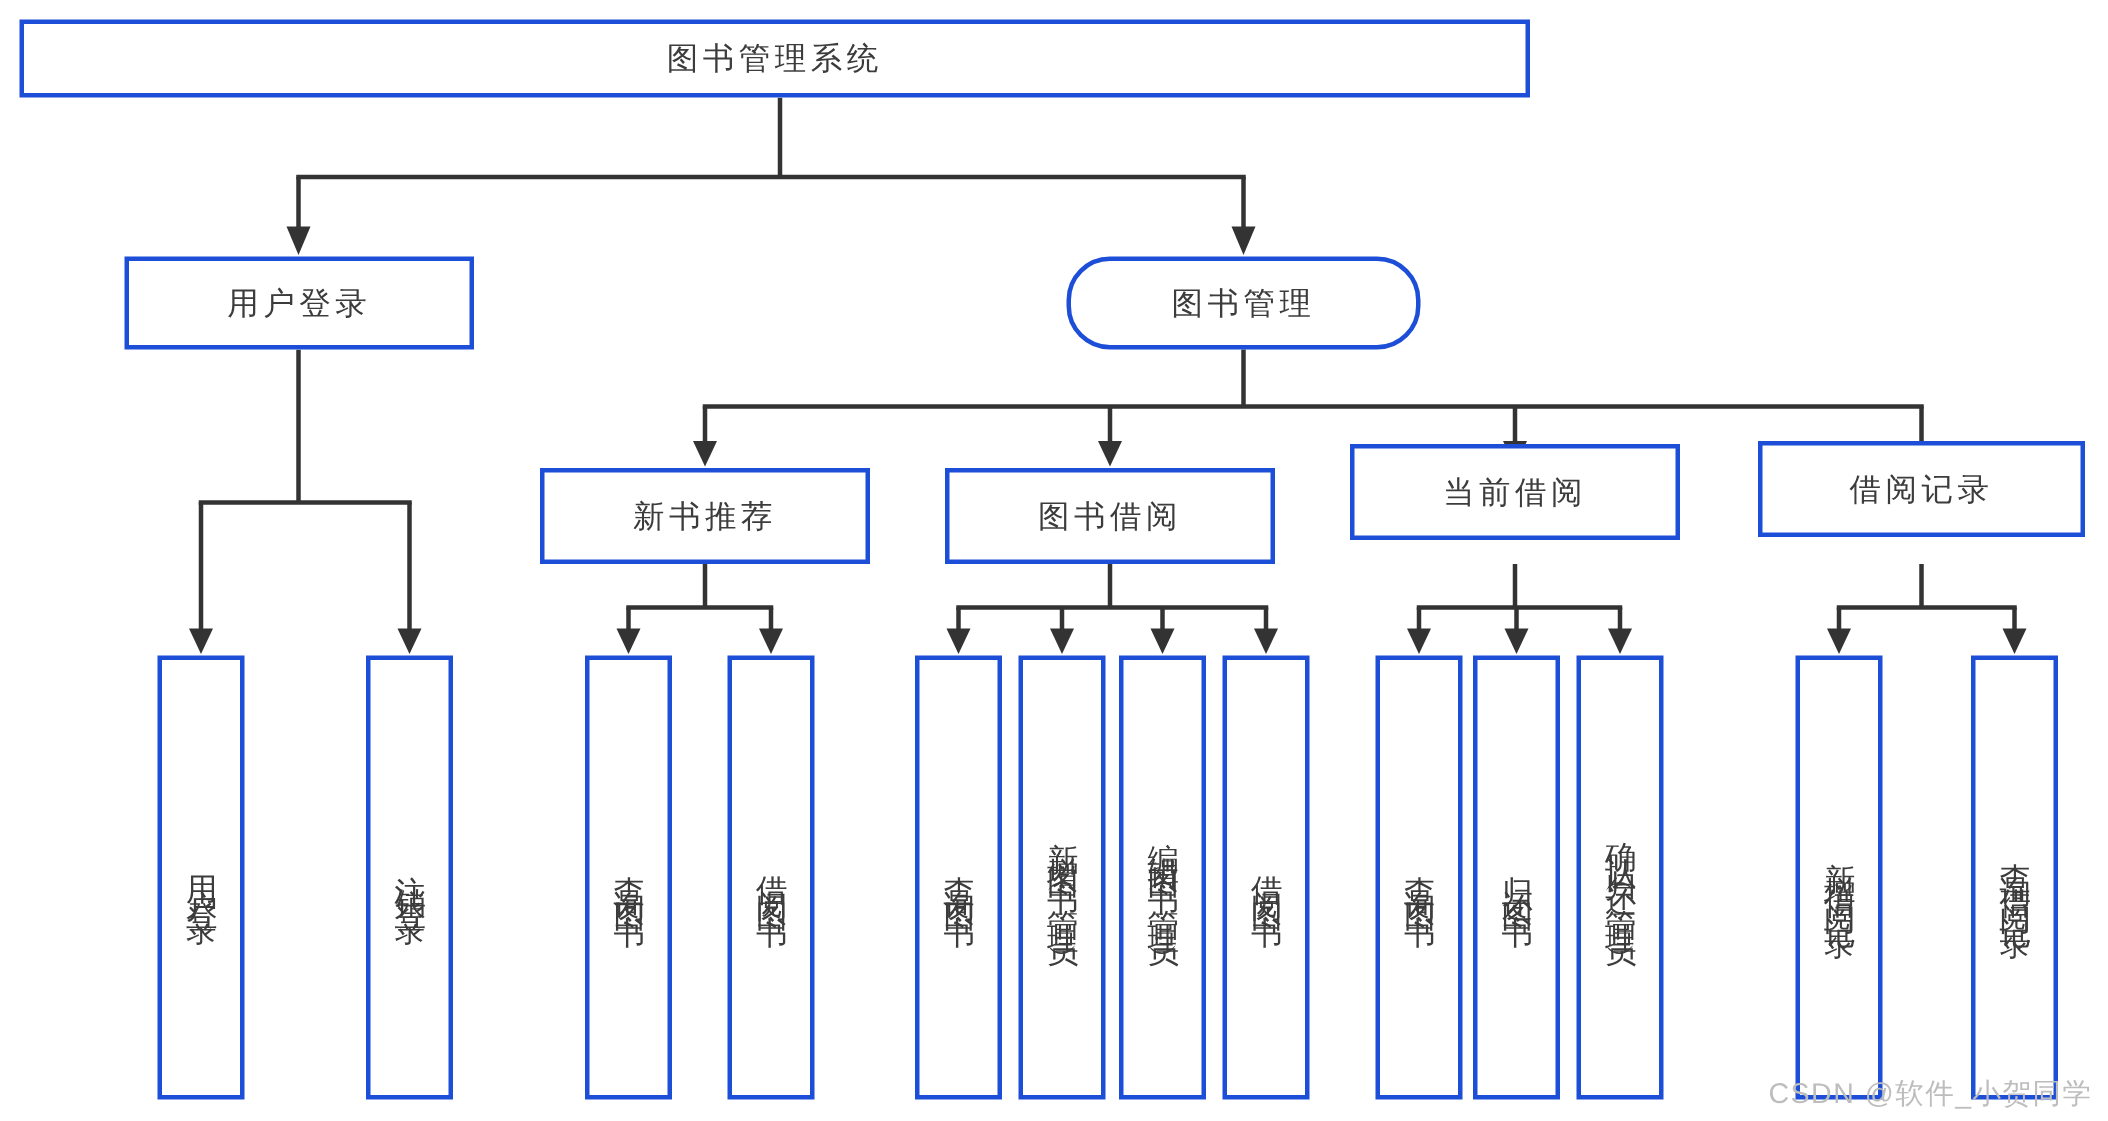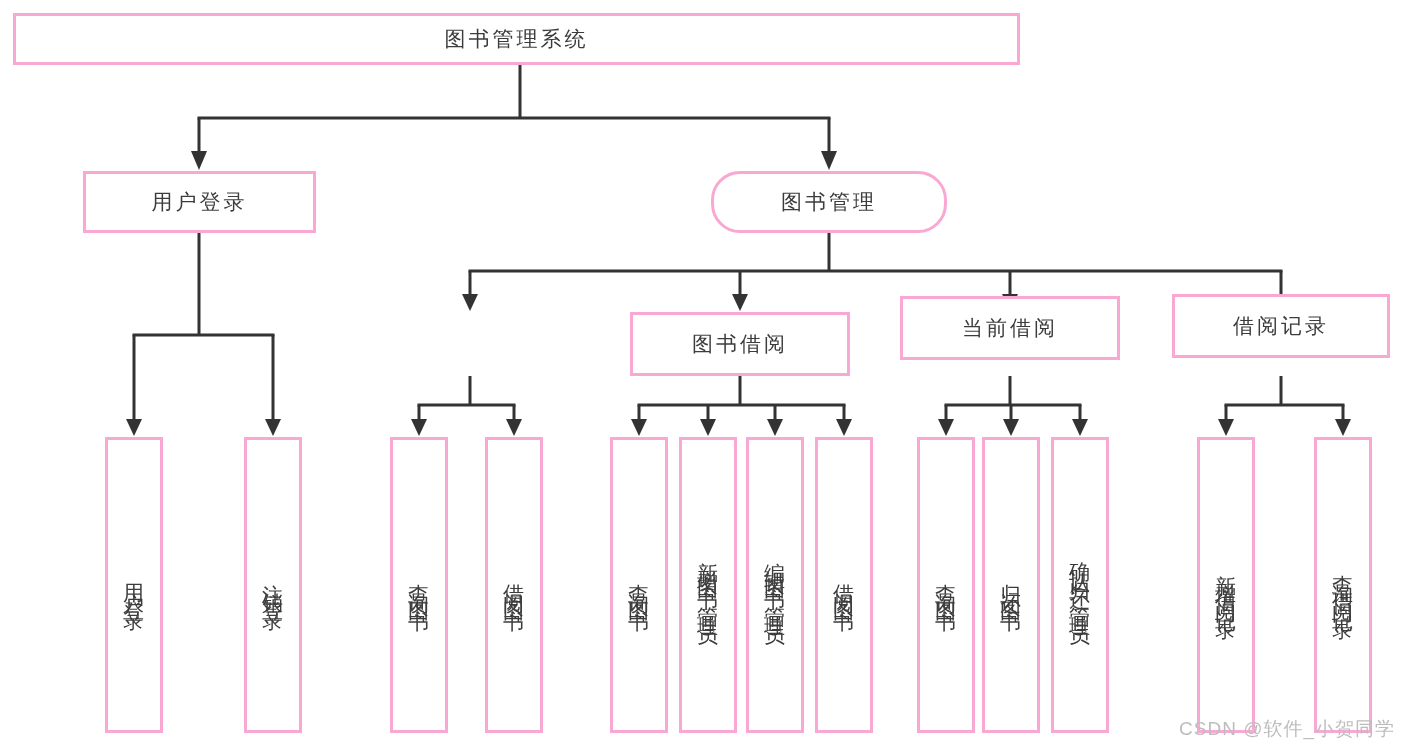--- a/index.html
+++ b/index.html
@@ -16,21 +16,21 @@
     background: #ffffff;
   }
   .connectors {
     position: absolute;
     left: 0; top: 0;
     width: 1405px; height: 747px;
   }
   .node {
     position: absolute;
     background: #ffffff;
-    border: 3px solid #f9a8d4;
+    border: 3px solid #1d4ed8;
     display: flex;
     align-items: center;
     justify-content: center;
     color: #3c3c3c;
   }
   .hnode {
     font-size: 21px;
     letter-spacing: 3px;
   }
   .vnode {
@@ -130,20 +130,21 @@
       <line x1="1343" y1="405" x2="1343" y2="421"></line>
       <polygon points="1335,419 1351,419 1343,436" stroke="none"></polygon>
     </g>
   </svg>
 
   <div class="node hnode" style="left:13px; top:13px; width:1007px; height:52px;">图书管理系统</div>
 
   <div class="node hnode" style="left:83px; top:171px; width:233px; height:62px;">用户登录</div>
   <div class="node hnode" style="left:711px; top:171px; width:236px; height:62px;border-radius:29px;">图书管理</div>
 
+  <div class="node hnode" style="left:360px; top:312px; width:220px; height:64px;">新书推荐</div>
   <div class="node hnode" style="left:630px; top:312px; width:220px; height:64px;">图书借阅</div>
   <div class="node hnode" style="left:900px; top:296px; width:220px; height:64px;">当前借阅</div>
   <div class="node hnode" style="left:1172px; top:294px; width:218px; height:64px;">借阅记录</div>
 
   <div class="node vnode" style="left:105px; top:437px; width:58px; height:296px;">用户登录</div>
   <div class="node vnode" style="left:244px; top:437px; width:58px; height:296px;">注销登录</div>
 
   <div class="node vnode" style="left:390px; top:437px; width:58px; height:296px;">查询图书</div>
   <div class="node vnode" style="left:485px; top:437px; width:58px; height:296px;">借阅图书</div>
 

